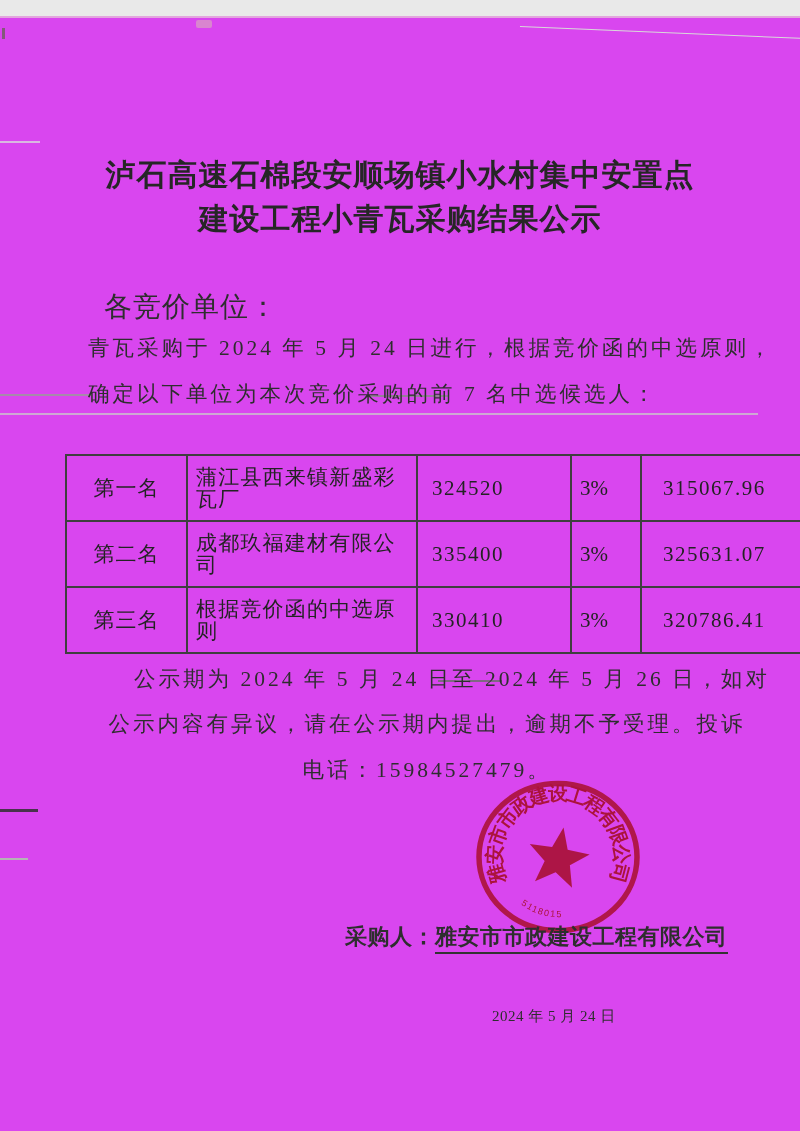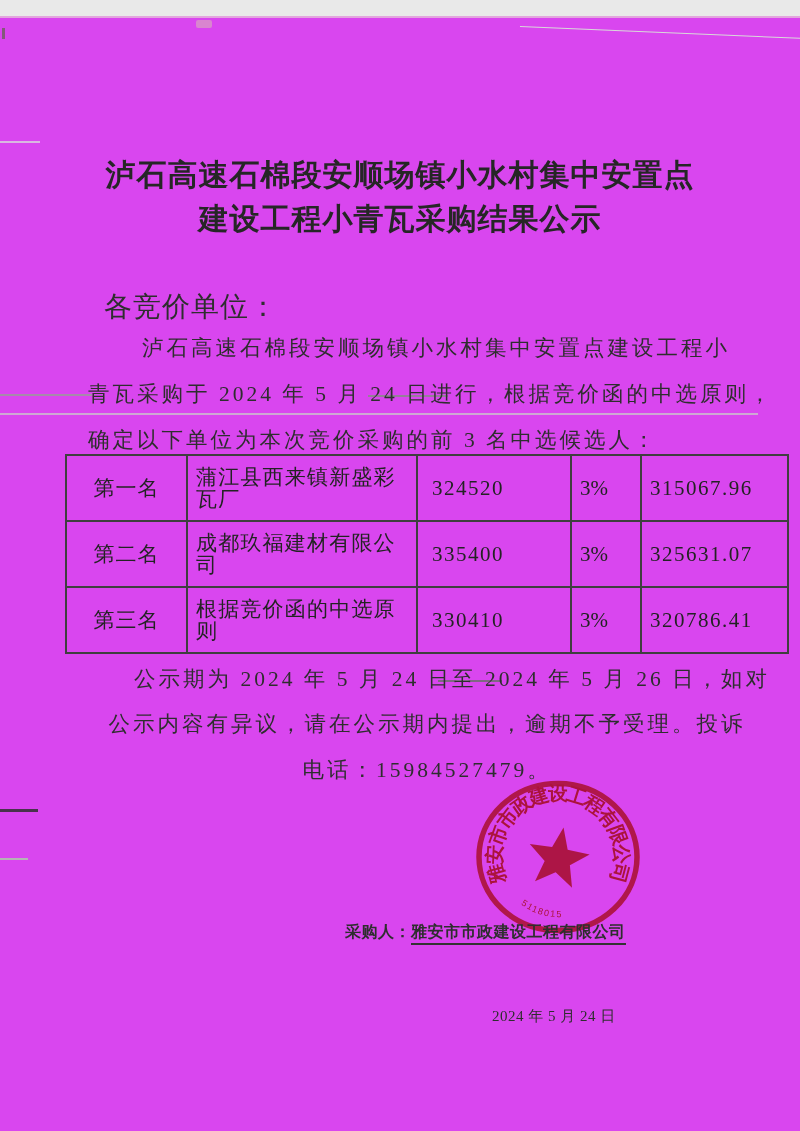--- a/index.html
+++ b/index.html
@@ -26,23 +26,23 @@
     position:absolute;left:65px;top:438px;width:669px;
     border-collapse:collapse;table-layout:fixed;
     font-size:21px;color:#232323;
   }
   table.results td{border:2px solid #3f3f3f;vertical-align:middle;overflow:hidden;}
   table.results tr{height:66px;}
   td.rank{width:117px;text-align:center;letter-spacing:1px;}
   td.company{width:220px;padding:2px 0 2px 8px;line-height:22px;letter-spacing:1.2px;}
   td.bid{width:137px;padding-left:14px;letter-spacing:1.5px;}
   td.rate{width:59px;padding-left:8px;}
-  td.final{width:136px;padding-left:8px;letter-spacing:1.5px;}
+  td.final{width:136px;padding-left:21px;letter-spacing:1.5px;}
   
-  .purchaser{position:absolute;left:345px;top:906px;font-size:16px;font-weight:700;letter-spacing:0.5px;white-space:nowrap;}
+  .purchaser{position:absolute;left:345px;top:906px;font-size:22px;font-weight:700;letter-spacing:0.5px;white-space:nowrap;}
   .purchaser .uline{border-bottom:2px solid #333;padding-bottom:3px;}
   .docdate{position:absolute;left:492px;top:991px;font-size:15px;letter-spacing:0.5px;white-space:nowrap;}
   
   .seal{position:absolute;left:452px;top:737px;width:212px;height:212px;
         mix-blend-mode:multiply;opacity:0.92;}
   
   .art{position:absolute;pointer-events:none;}
   .art-top-edge{left:0;top:0;width:800px;height:2px;background:#e6d9d3;opacity:.65;}
   .art-tr-diag{left:520px;top:10px;width:290px;height:1px;background:#d9d9d9;transform:rotate(2.4deg);transform-origin:left top;}
   .art-tl-dash{left:2px;top:12px;width:3px;height:11px;background:#6d5c5c;opacity:.8;}
@@ -75,23 +75,22 @@
   <div class="art art-bl-mark"></div>
 
   <div class="title">
     <div>泸石高速石棉段安顺场镇小水村集中安置点</div>
     <div>建设工程小青瓦采购结果公示</div>
   </div>
 
   <div class="salutation">各竞价单位：</div>
 
   <div class="para1">
-    <div class="indent">泸石高速石棉段安顺场镇小水村集中安置点建设工程小</div>
     <div>青瓦采购于 2024 年 5 月 24 日进行，根据竞价函的中选原则，</div>
-    <div>确定以下单位为本次竞价采购的前 3 名中选候选人：</div>
+    <div>确定以下单位为本次竞价采购的前 7 名中选候选人：</div>
   </div>
 
   <table class="results">
     <tbody>
       <tr>
         <td class="rank">第一名</td>
         <td class="company">蒲江县西来镇新盛彩瓦厂</td>
         <td class="bid">324520</td>
         <td class="rate">3%</td>
         <td class="final">315067.96</td>

